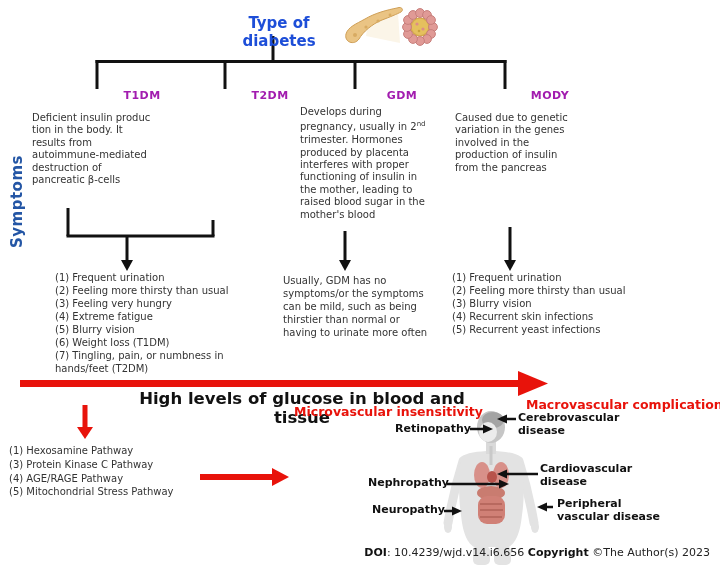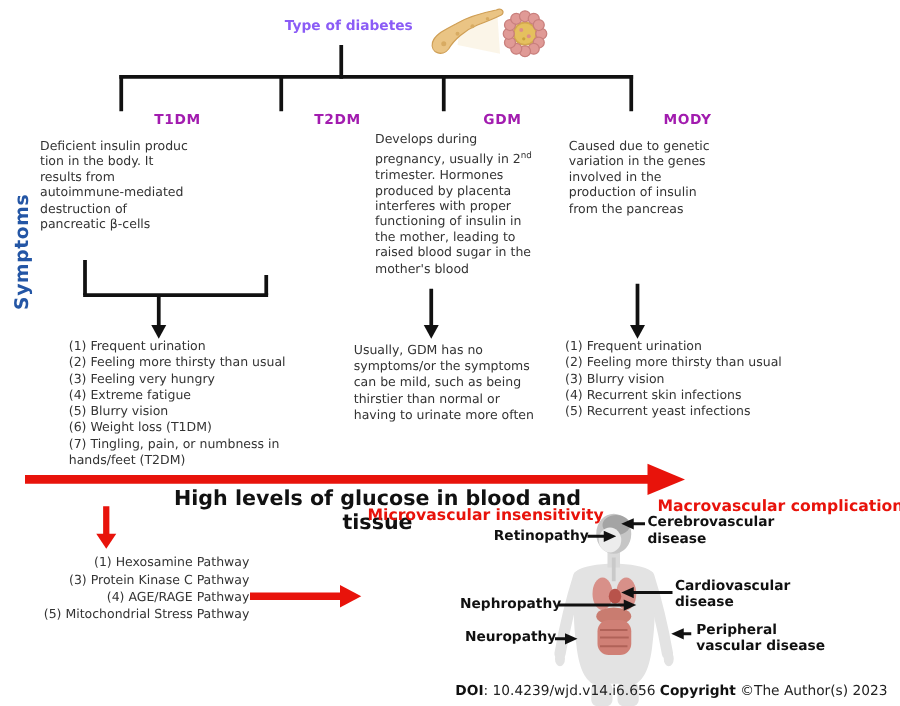--- a/index.html
+++ b/index.html
@@ -1,19 +1,19 @@
 <!DOCTYPE html>
 <html><head>
 <meta charset="utf-8">
 <style>
   html,body{margin:0;padding:0;background:#fff;}
   .canvas{position:relative;width:720px;height:565px;background:#ffffff;overflow:hidden;
           font-family:"DejaVu Sans","Liberation Sans",sans-serif;color:#2e2e2e;}
   .abs{position:absolute;}
-  .title{font-weight:bold;font-size:11px;color:#8b5cf6;}
+  .title{font-weight:bold;font-size:15px;color:#1d4ed8;}
   .type-header{font-weight:bold;font-size:11px;color:#a21caf;text-align:center;letter-spacing:0.5px;margin-left:45px;}
   .desc{font-size:10px;line-height:12.4px;color:#333;}
   .sym-list{font-size:10px;line-height:13px;color:#333;}
   .sym-item{white-space:normal;}
   .gdm-sym{font-size:10px;line-height:13px;color:#333;}
   .vertical-label{font-weight:bold;font-size:15px;color:#2456a5;text-align:center;
                   transform:rotate(-90deg);letter-spacing:0.5px;}
   .banner-text{font-weight:bold;font-size:16.5px;color:#111;text-align:center;}
   .red-label{font-weight:bold;font-size:12.5px;color:#e8130b;white-space:nowrap;}
   .pathway-list{font-size:10px;line-height:13.8px;color:#333;white-space:nowrap;}
@@ -178,21 +178,21 @@
     <div class="sym-item">(3) Blurry vision</div>
     <div class="sym-item">(4) Recurrent skin infections</div>
     <div class="sym-item">(5) Recurrent yeast infections</div>
   </div>
 
   <div class="abs banner-text" style="left:118px;top:389px;width:368px;">High levels of glucose in blood and tissue</div>
 
   <div class="abs red-label" style="left:294px;top:404px;">Microvascular insensitivity</div>
   <div class="abs red-label" style="left:526px;top:397px;">Macrovascular complications</div>
 
-  <div class="abs pathway-list" style="left:35px;top:444px;text-align:right;">
+  <div class="abs pathway-list" style="left:9px;top:444px;">
     <div>(1) Hexosamine Pathway</div>
     <div>(3) Protein Kinase C Pathway</div>
     <div>(4) AGE/RAGE Pathway</div>
     <div>(5) Mitochondrial Stress Pathway</div>
   </div>
 
   <div class="abs body-label ralign" style="left:395px;top:423px;width:72px;">Retinopathy</div>
   <div class="abs body-label" style="left:518px;top:412px;width:100px;">Cerebrovascular disease</div>
   <div class="abs body-label ralign" style="left:368px;top:477px;width:74px;">Nephropathy</div>
   <div class="abs body-label" style="left:540px;top:463px;width:100px;">Cardiovascular disease</div>

